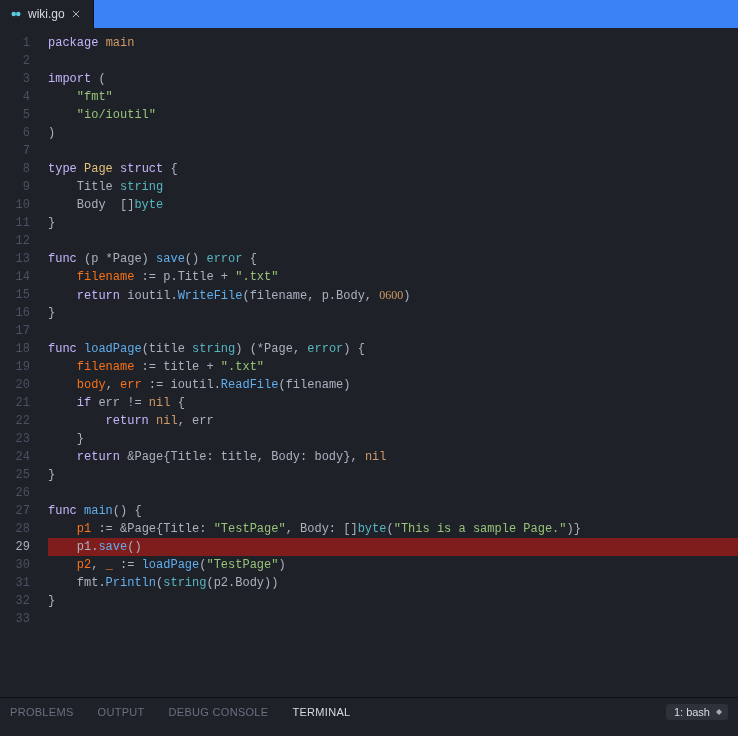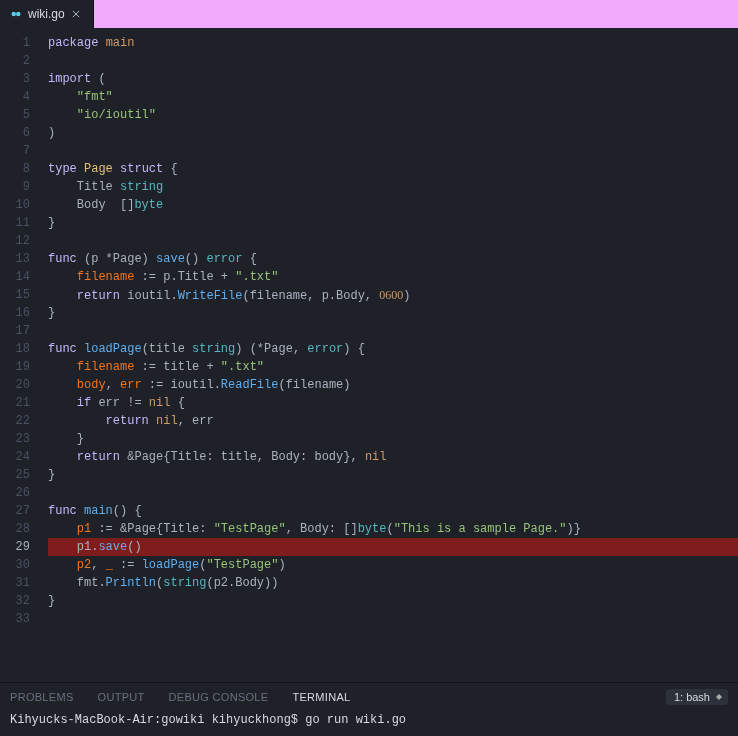--- a/index.html
+++ b/index.html
@@ -8,21 +8,21 @@
     color: #abb2bf;
     font-family: Menlo, Monaco, "Courier New", monospace;
     font-size: 12px;
     width: 738px;
     height: 736px;
     overflow: hidden;
     display: flex;
     flex-direction: column;
   }
   .tab-bar {
-    background: #f0abfc;
+    background: #3b82f6;
     display: flex;
     height: 28px;
   }
   .tab {
     background: #1e2127;
     color: #d7dae0;
     display: flex;
     align-items: center;
     padding: 0 10px;
     gap: 6px;
@@ -205,14 +205,14 @@
   <div class="panel-tabs">
     <span class="ptab">PROBLEMS</span>
     <span class="ptab">OUTPUT</span>
     <span class="ptab">DEBUG CONSOLE</span>
     <span class="ptab active">TERMINAL</span>
     <span class="spacer"></span>
     <span class="shell-select">
       <span>1: bash</span>
     </span>
   </div>
-  <div class="term" id="term"><div>Kihyucks-MacBook-Air:gowiki kihyuckhong$ go run wiki.go</div></div>
+  <div class="term" id="term"></div>
 </div>
 
 </body></html>

